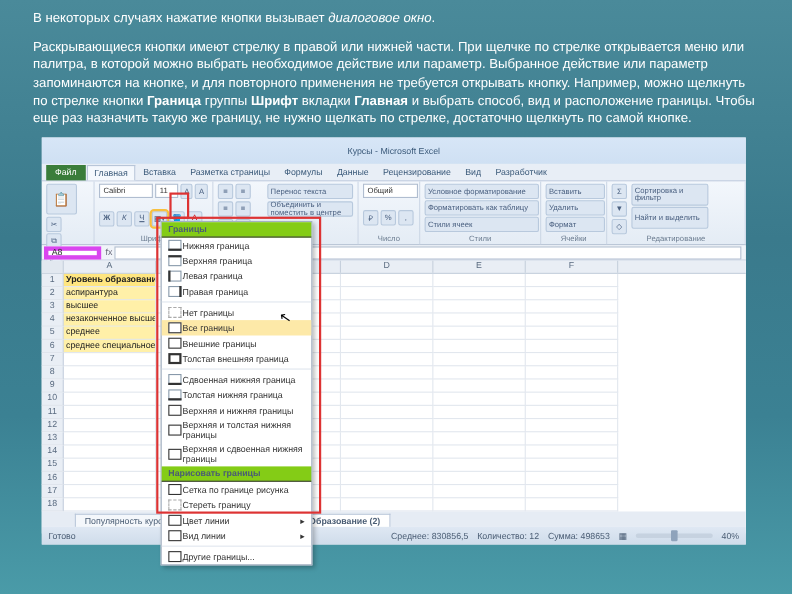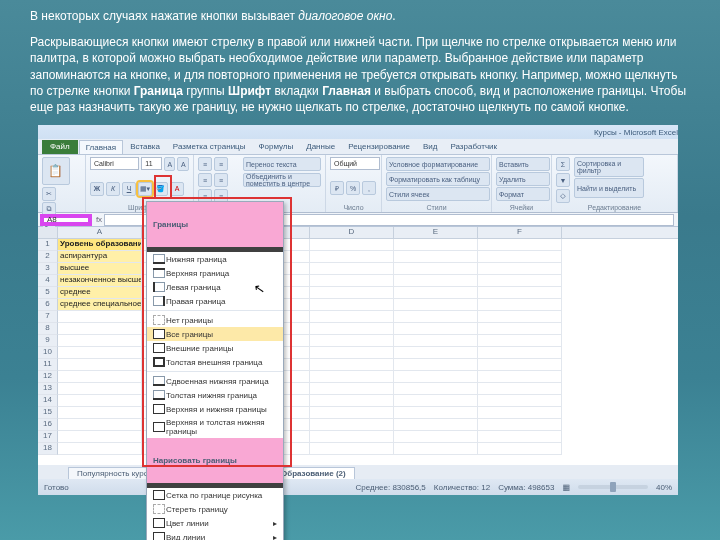--- a/index.html
+++ b/index.html
@@ -15,21 +15,21 @@
   .intro-text .bold { font-weight: bold; }
   .screenshot {
     width: 640px; height: 370px;
     background: #e9edf3;
     position: relative;
     margin-left: 8px;
     font-size: 9px;
     color: #333;
   }
   
-  .titlebar { height: 14px; background: linear-gradient(#d7e6f7,#cfe0f3); display:flex; align-items:center; justify-content:flex-end; font-size:8px; color:#3b5a7a;}
+  .titlebar { height: 24px; background: linear-gradient(#d7e6f7,#cfe0f3); display:flex; align-items:center; justify-content:center; font-size:8px; color:#3b5a7a;}
   .tabsbar { height: 16px; background: #e8eef6; display:flex; align-items:flex-end; padding-left:4px; gap:1px; border-bottom:1px solid #b8c6d9;}
   .file-tab { background:#3a7d3a; color:#fff; font-size:8px; padding:2px 8px; height:14px; }
   .tab { font-size:8px; padding:2px 6px; color:#3b5a7a; height:14px; }
   .tab.active { background:#f4f8fd; border:1px solid #b8c6d9; border-bottom:none; }
   .ribbon { height: 58px; background: linear-gradient(#f3f7fc,#e4ecf5); border-bottom:1px solid #b0bdd0; display:flex; }
   .ribbon-group { border-right:1px solid #cdd8e6; padding:2px 4px 0 4px; display:flex; flex-direction:column; justify-content:space-between; }
   .ribbon-group .glabel { font-size:7px; color:#6b7c90; text-align:center; padding-bottom:1px; }
   .rg-icons { display:flex; gap:2px; flex-wrap:wrap; }
   .ric { width:14px; height:14px; background:#dce6f2; border:1px solid #b8c9dd; border-radius:2px; display:flex; align-items:center; justify-content:center; font-size:7px; color:#4a6080;}
   .ric.big { width:28px; height:28px; font-size:12px;}
@@ -53,21 +53,21 @@
   .borders-menu {
     position:absolute;
     left: 108px; top: 76px;
     width: 138px;
     background:#fff;
     border:1px solid #9aa9bb;
     box-shadow: 2px 2px 4px rgba(0,0,0,0.25);
     z-index: 10;
     font-size:8px;
   }
-  .bm-head { background:#f9a8d4; color:#4a5d74; padding:18px 6px; border-bottom:5px solid #404040; font-weight:bold; }
+  .bm-head { background:#84cc16; color:#4a5d74; padding:2px 6px; border-bottom:1px solid #404040; font-weight:bold; }
   .bm-item { display:flex; align-items:center; gap:1px; padding:2px 6px; color:#333; }
   .bm-item:hover, .bm-item.hover { background:#fde9a8; }
   .bm-sep { height:0; border-top:1px solid #e0e6ee; margin:2px 0; }
   .bm-ico { width:12px; height:10px; border:1px solid #8899aa; background:#fff; position:relative; flex-shrink:0;}
   .bi-b::after{content:"";position:absolute;left:-1px;right:-1px;bottom:-1px;height:2px;background:#333;}
   .bi-t::after{content:"";position:absolute;left:-1px;right:-1px;top:-1px;height:2px;background:#333;}
   .bi-l::after{content:"";position:absolute;top:-1px;bottom:-1px;left:-1px;width:2px;background:#333;}
   .bi-r::after{content:"";position:absolute;top:-1px;bottom:-1px;right:-1px;width:2px;background:#333;}
   .bi-none{border:1px dashed #aaa;}
   .bi-all{border:1px solid #333;}
@@ -440,20 +440,24 @@
           <span>Толстая нижняя граница</span>
         </div>
         <div class="bm-item">
           <span class="bm-ico bi-all"></span>
           <span>Верхняя и нижняя границы</span>
         </div>
         <div class="bm-item">
           <span class="bm-ico bi-all"></span>
           <span>Верхняя и толстая нижняя границы</span>
         </div>
+        <div class="bm-item">
+          <span class="bm-ico bi-all"></span>
+          <span>Верхняя и сдвоенная нижняя границы</span>
+        </div>
       </div>
     <div class="bm-head">Нарисовать границы</div>
     <div id="bm4">
         <div class="bm-item">
           <span class="bm-ico bi-all"></span>
           <span>Сетка по границе рисунка</span>
         </div>
         <div class="bm-item">
           <span class="bm-ico bi-none"></span>
           <span>Стереть границу</span>

